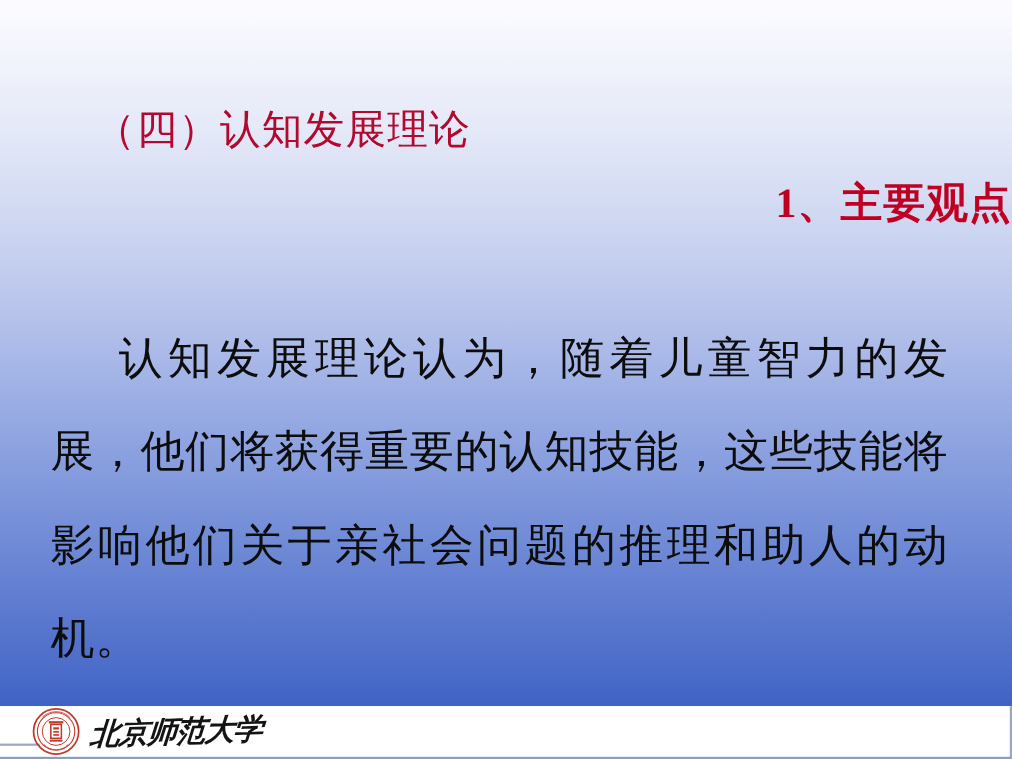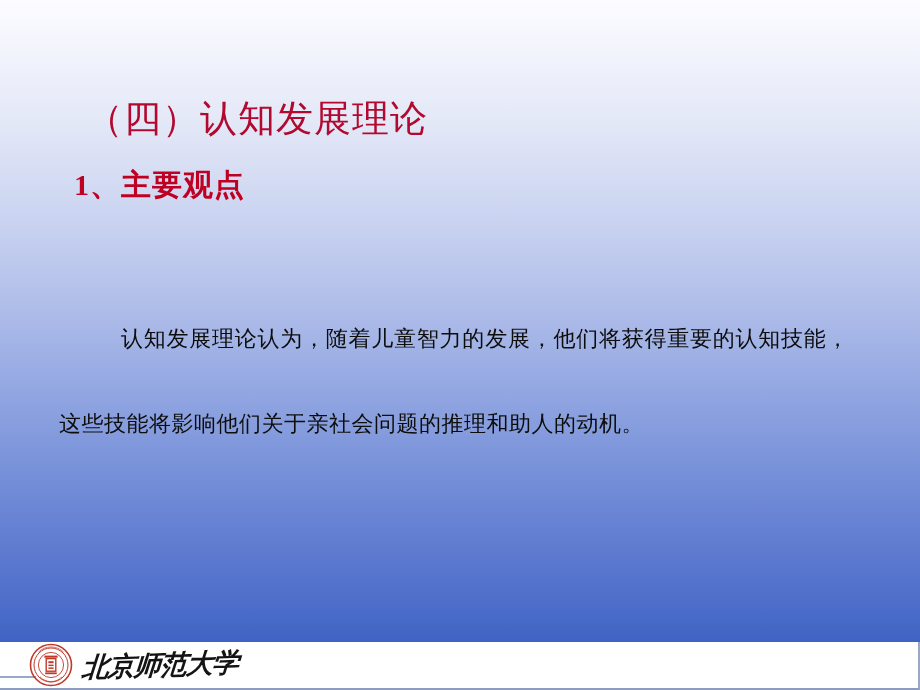--- a/index.html
+++ b/index.html
@@ -56,40 +56,41 @@
     letter-spacing: 1px;
     font-weight: 400;
     white-space: nowrap;
     font-family: "Liberation Serif", "DejaVu Serif", serif;
   }
 
   .title-sub {
     margin: 0;
     padding: 22px 0 0 74px;
     color: #c00022;
-    font-size: 30px;
+    font-size: 38px;
     line-height: 42px;
     letter-spacing: 1px;
     font-weight: 700;
     white-space: nowrap;
     font-family: "Liberation Serif", "DejaVu Serif", serif;
+    text-align: right;
   }
 
   
   .content-block {
     position: absolute;
     left: 46px;
     top: 283px;
     width: 816px;
   }
 
   .body-paragraph {
-    margin: 13px;
+    margin: 0;
     color: #0d0d0d;
-    font-size: 22px;
+    font-size: 40px;
     line-height: 85px;
     letter-spacing: 0.5px;
     text-indent: 62px;
     text-align: justify;
     text-justify: inter-character;
     font-weight: 400;
     font-family: "Liberation Serif", "DejaVu Serif", serif;
   }
 
   

